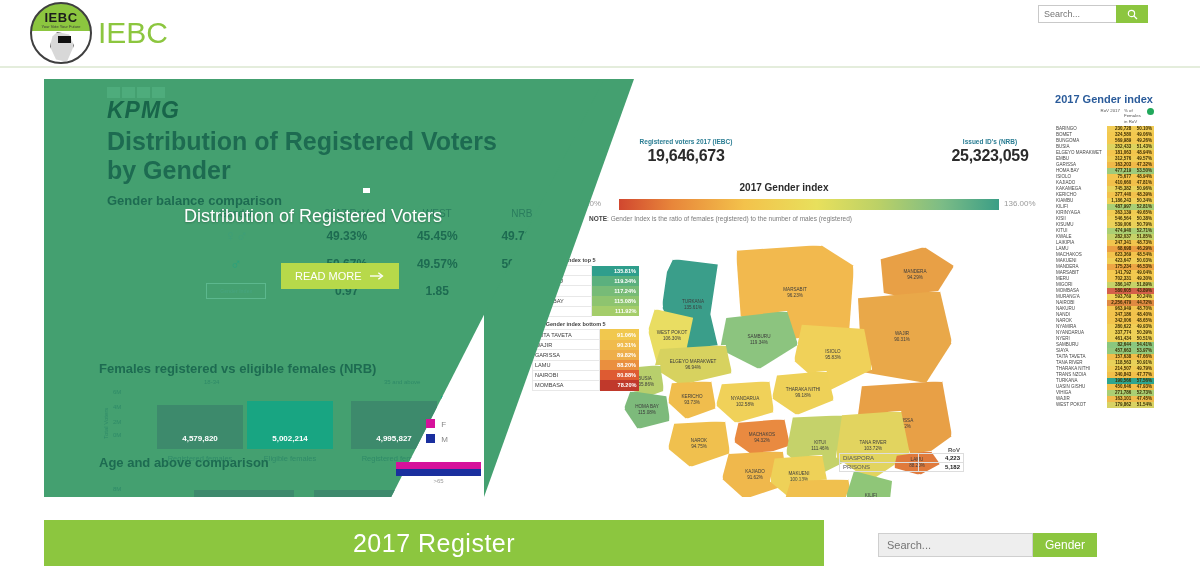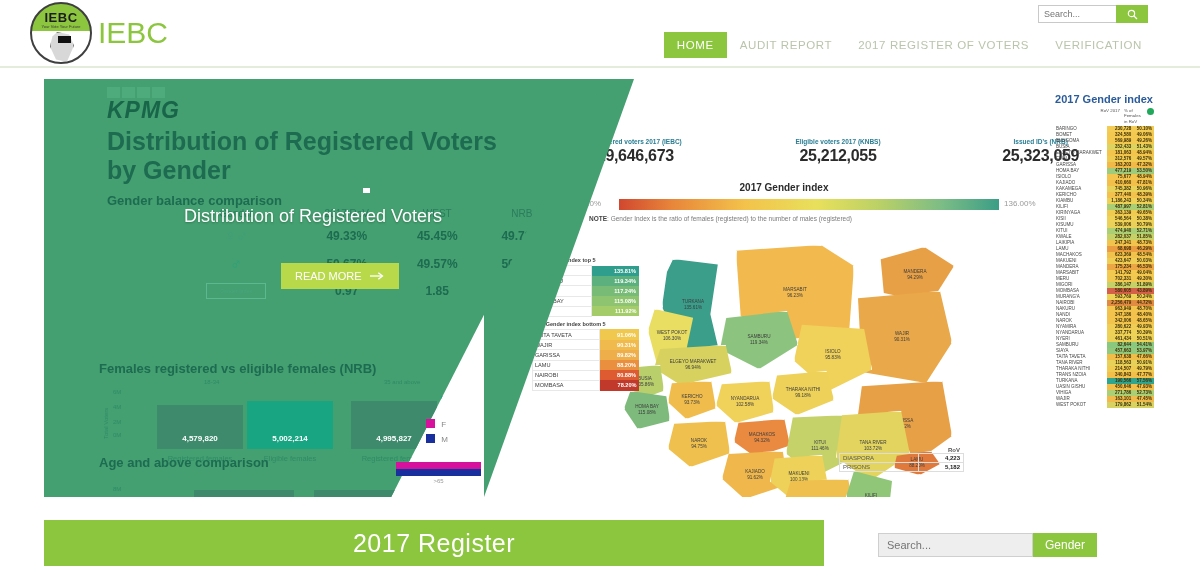--- a/index.html
+++ b/index.html
@@ -178,41 +178,31 @@
   <div class="header-search">
     <input type="text" placeholder="Search..." style="">
     <button>
       <svg width="11" height="11" viewBox="0 0 16 16">
         <circle cx="6.5" cy="6.5" r="4.6" fill="none" stroke="#fff" stroke-width="1.7"></circle>
         <line x1="10" y1="10" x2="14.5" y2="14.5" stroke="#fff" stroke-width="1.9"></line>
       </svg>
     </button>
   </div>
 
-  <div class="nav">
-    <a class="active" href="#">HOME</a>
-    <a href="#">AUDIT REPORT</a>
-    <a href="#">2017 REGISTER OF VOTERS</a>
-    <a href="#">VERIFICATION</a>
-  </div>
 </div>
 
 <div class="hero">
 
   <div class="hero-right">
     <div class="dash">
 
       <div class="kpi-row">
         <div class="kpi">
           <div class="lbl">Registered voters 2017 (IEBC)</div>
           <div class="val">19,646,673</div>
-        </div>
-        <div class="kpi">
-          <div class="lbl">Eligible voters 2017 (KNBS)</div>
-          <div class="val">25,212,055</div>
         </div>
         <div class="kpi">
           <div class="lbl">Issued ID's (NRB)</div>
           <div class="val">25,323,059</div>
         </div>
       </div>
 
       <div class="gi-head">2017 Gender index</div>
       <div class="scale-min">78.20%</div>
       <div class="scalebar"></div>

